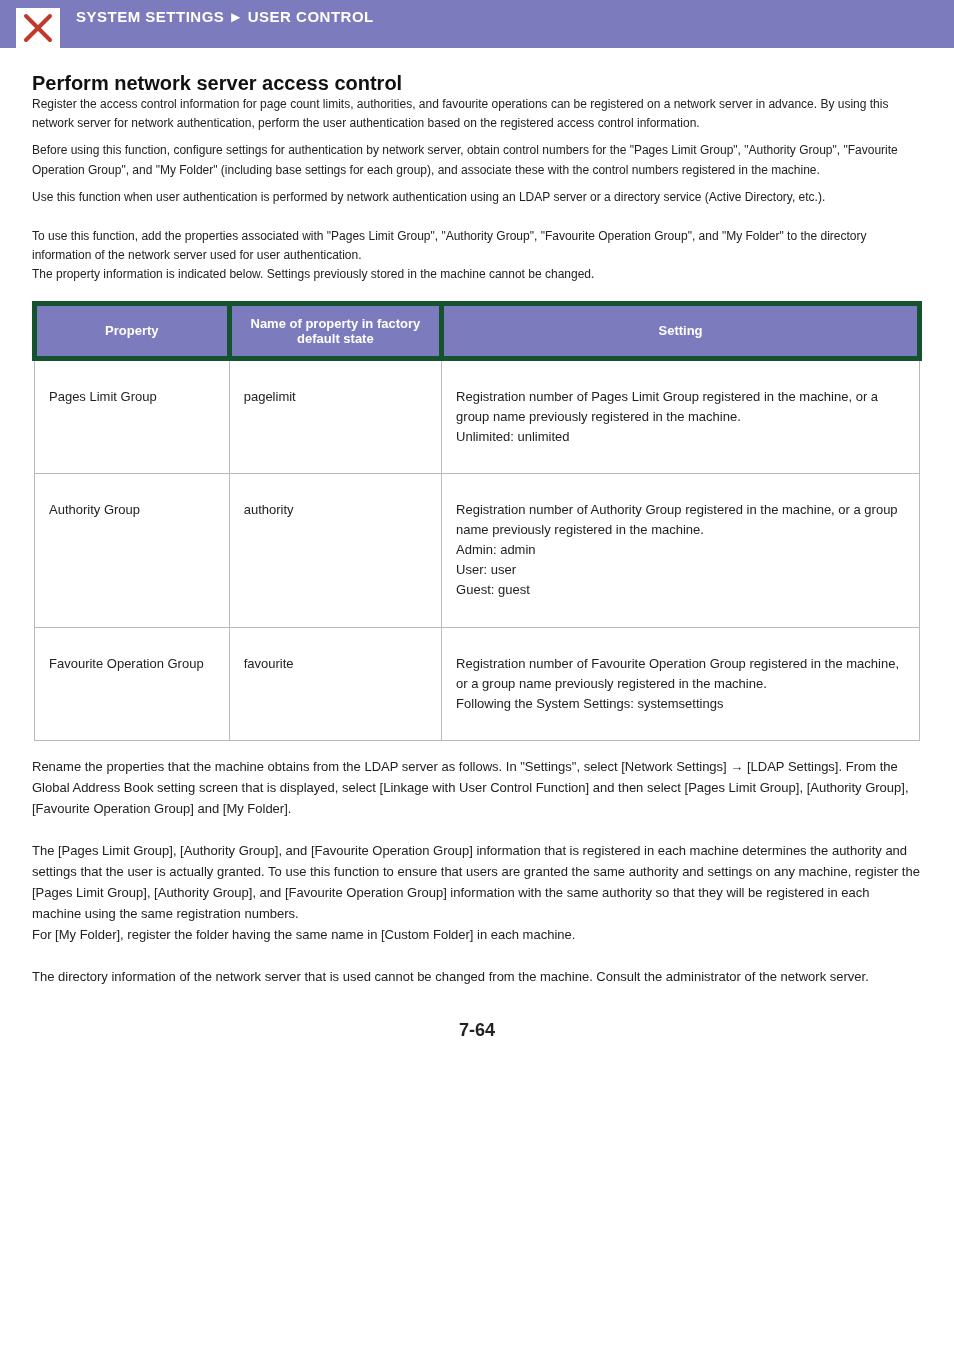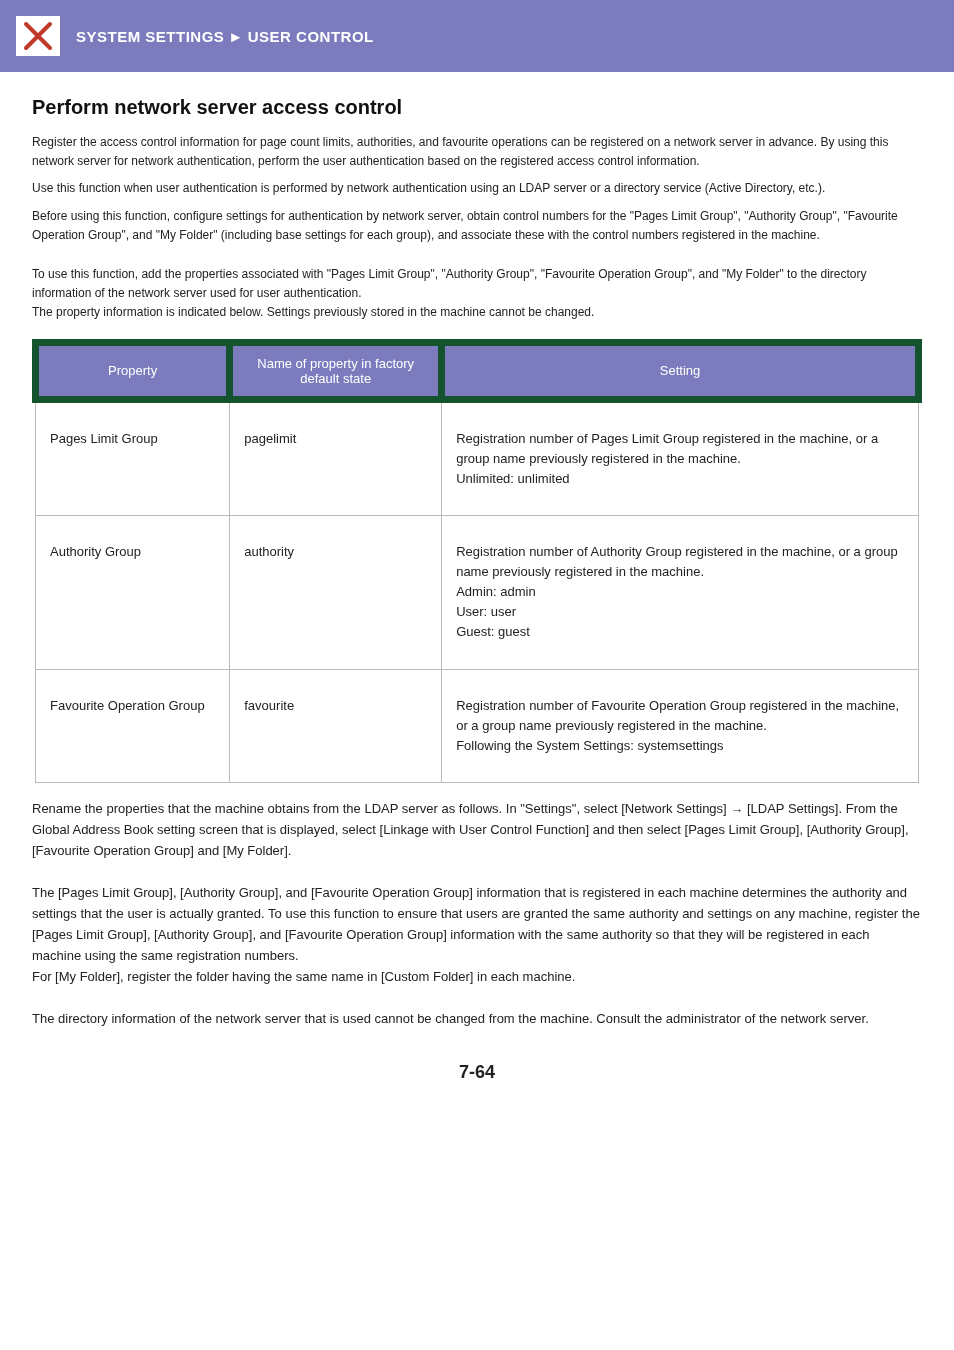--- a/index.html
+++ b/index.html
@@ -9,23 +9,22 @@
       background: #fff;
       color: #222;
       width: 954px;
       min-height: 1350px;
     }
 
     
     .header {
       background: #7b7bbd;
       display: flex;
-      align-items: center;
       padding: 8px 16px;
-      height: 72px;
+      height: 48px;
     }
     .header-logo {
       width: 44px;
       height: 40px;
       background: #fff;
       border: 2px solid #fff;
       display: flex;
       align-items: center;
       justify-content: center;
       margin-right: 16px;
@@ -46,21 +45,20 @@
     }
 
     
     .content {
       padding: 24px 32px 32px 32px;
     }
 
     .page-title {
       font-size: 20px;
       font-weight: bold;
-      margin-bottom: 14px;
       color: #111;
     }
 
     .intro-text {
       font-size: 12px;
       line-height: 1.6;
       margin-bottom: 8px;
       color: #222;
     }
 
@@ -75,22 +73,22 @@
       width: 100%;
       border-collapse: collapse;
       margin: 16px 0;
       font-size: 13px;
     }
     .prop-table th {
       background: #7b7bbd;
       color: #fff;
       padding: 10px 12px;
       text-align: center;
-      font-weight: normal;
-      border: 7px solid #14532d;
+      font-weight: bold;
+      border: 5px solid #14532d;
     }
     .prop-table td {
       border: 1px solid #bbb;
       padding: 26px 14px;
       vertical-align: top;
       line-height: 1.55;
     }
     .prop-table tr td:first-child {
       width: 22%;
     }
@@ -131,22 +129,22 @@
   <div class="header-title">
     <span>SYSTEM SETTINGS</span><span class="arrow">►</span><span>USER CONTROL</span>
   </div>
 </div>
 
 <div class="content">
 
   <div class="page-title">Perform network server access control</div>
 
   <div class="intro-text" id="intro1">Register the access control information for page count limits, authorities, and favourite operations can be registered on a network server in advance. By using this network server for network authentication, perform the user authentication based on the registered access control information.</div>
+  <div class="intro-text" id="intro3">Before using this function, configure settings for authentication by network server, obtain control numbers for the "Pages Limit Group", "Authority Group", "Favourite Operation Group", and "My Folder" (including base settings for each group), and associate these with the control numbers registered in the machine.</div>
   <div class="intro-text" id="intro2">Use this function when user authentication is performed by network authentication using an LDAP server or a directory service (Active Directory, etc.).</div>
-  <div class="intro-text" id="intro3">Before using this function, configure settings for authentication by network server, obtain control numbers for the "Pages Limit Group", "Authority Group", "Favourite Operation Group", and "My Folder" (including base settings for each group), and associate these with the control numbers registered in the machine.</div>
   <div class="spacer"></div>
   <div class="intro-text" id="intro4" style="white-space: pre-line;"> To use this function, add the properties associated with "Pages Limit Group", "Authority Group", "Favourite Operation Group", and "My Folder" to the directory information of the network server used for user authentication.
  The property information is indicated below. Settings previously stored in the machine cannot be changed.</div>
 
   <table class="prop-table">
     <thead>
       <tr>
         <th id="th0">Property</th>
         <th id="th1">Name of property in factory<br>default state</th>
         <th id="th2">Setting</th>

